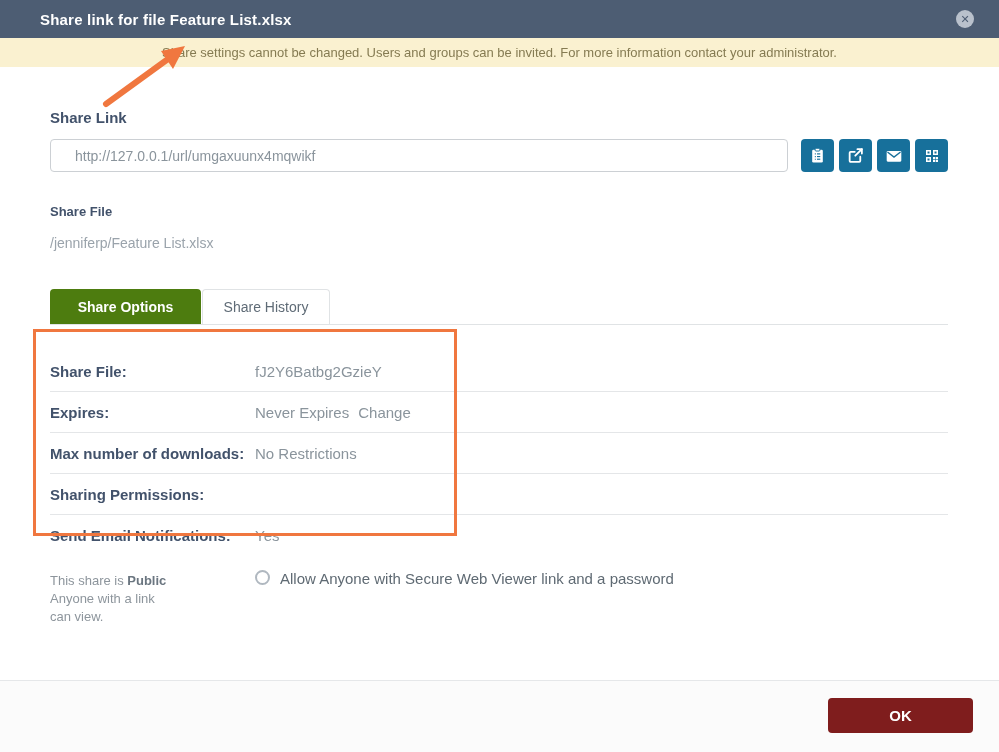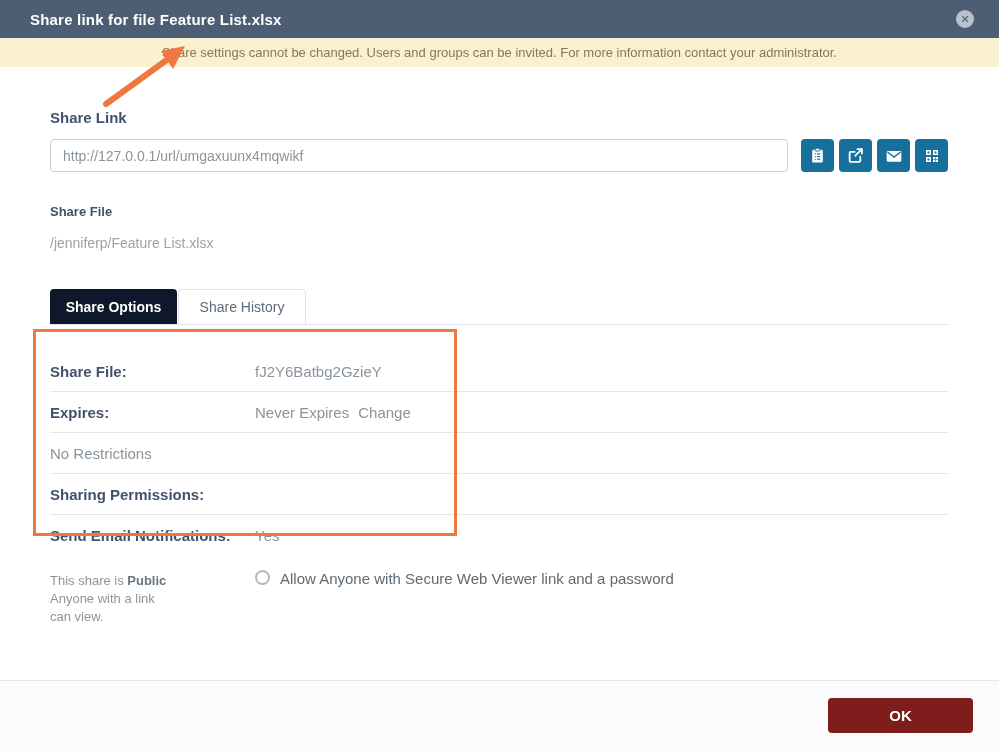--- a/index.html
+++ b/index.html
@@ -11,21 +11,21 @@
     height: 752px;
     background: #ffffff;
     overflow: hidden;
   }
   
   .modal-header {
     height: 38px;
     background: #4d5d73;
     display: flex;
     align-items: center;
-    padding-left: 30px;
+    padding-left: 40px;
     position: relative;
   }
   .modal-title {
     color: #ffffff;
     font-size: 15px;
     font-weight: bold;
     letter-spacing: .2px;
   }
   .close-btn {
     position: absolute;
@@ -78,21 +78,21 @@
   .link-row {
     margin-top: 13px;
     display: flex;
     align-items: center;
   }
   .link-input {
     flex: 1;
     height: 33px;
     border: 1px solid #ccd0d4;
     border-radius: 4px;
-    padding: 0 12px;
+    padding: 0 24px;
     font-family: "Liberation Sans", sans-serif;
     font-size: 14px;
     color: #8a949c;
     margin-right: 13px;
     outline: none;
     background: #ffffff;
   }
   .icon-btn {
     width: 33px;
     height: 33px;
@@ -127,22 +127,22 @@
   }
   .tab {
     height: 35px;
     display: flex;
     align-items: center;
     justify-content: center;
     font-size: 14px;
     cursor: pointer;
   }
   .tab.active {
-    width: 127px;
-    background: #0f172a;
+    width: 151px;
+    background: #4d7c0f;
     color: #ffffff;
     font-weight: bold;
     border-radius: 4px 4px 0 0;
   }
   .tab.inactive {
     width: 128px;
     background: #ffffff;
     color: #5f6b76;
     border: 1px solid #e0e3e5;
     border-bottom: none;
@@ -317,20 +317,21 @@
       <div class="opt-row">
         <span class="opt-label">Share File:</span>
         <span class="opt-value">fJ2Y6Batbg2GzieY</span>
       </div>
       <div class="opt-row">
         <span class="opt-label">Expires:</span>
         <span class="opt-value">Never Expires</span>
         <span class="opt-action">Change</span>
       </div>
       <div class="opt-row">
+        <span class="opt-label">Max number of downloads:</span>
         <span class="opt-value">No Restrictions</span>
       </div>
       <div class="opt-row">
         <span class="opt-label">Sharing Permissions:</span>
         <span class="opt-value"></span>
       </div>
       <div class="opt-row">
         <span class="opt-label">Send Email Notifications:</span>
         <span class="opt-value">Yes</span>
       </div>

